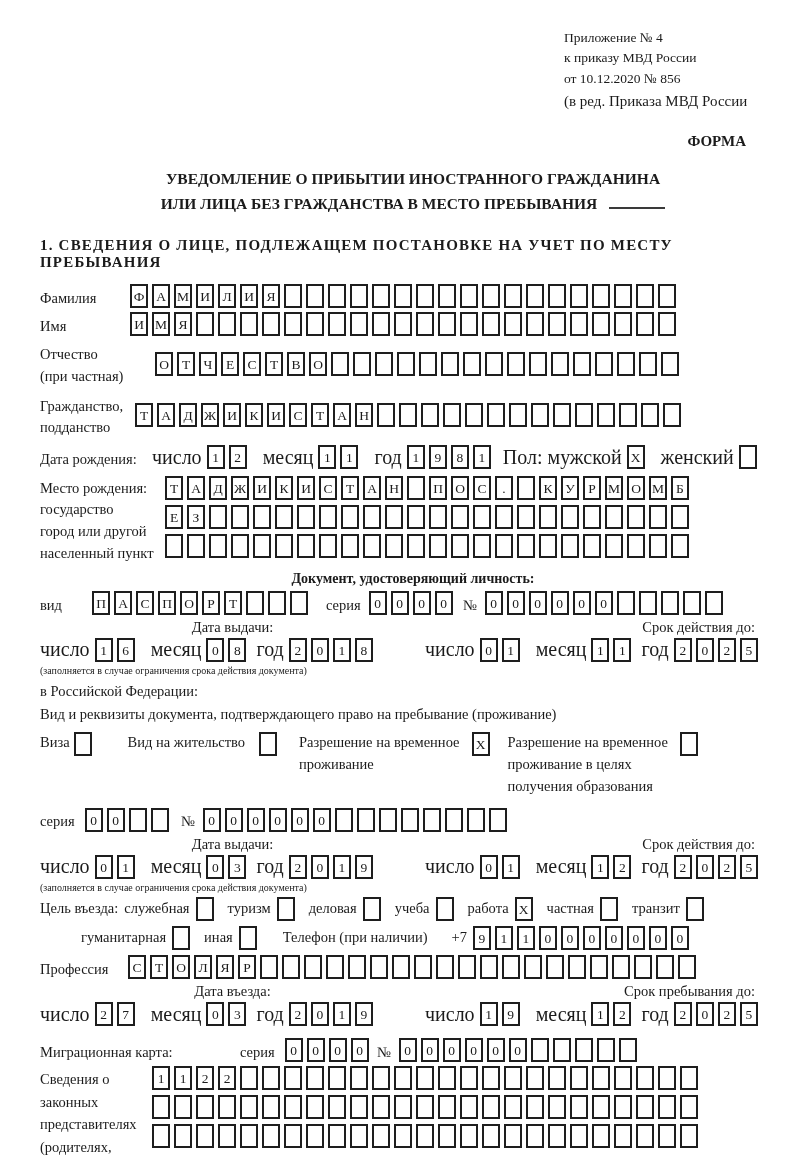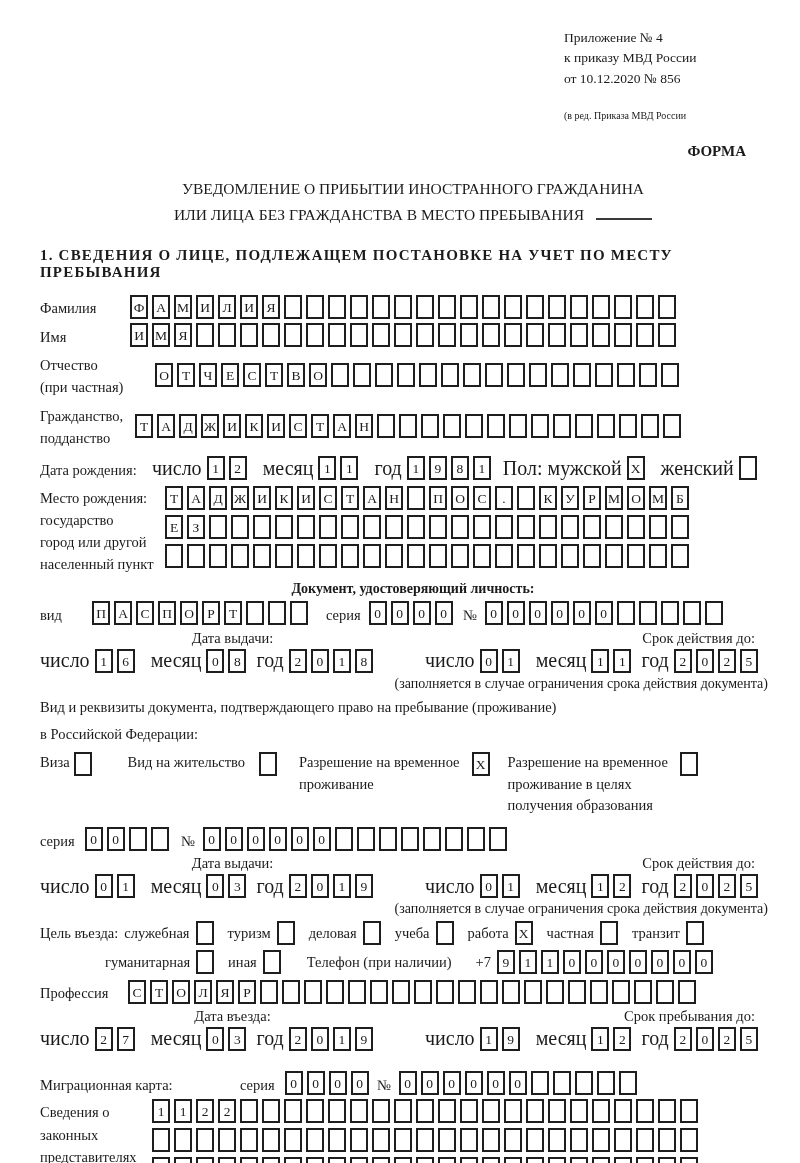--- a/index.html
+++ b/index.html
@@ -1,41 +1,41 @@
 <!DOCTYPE html>
 <html><head>
 <meta charset="utf-8">
 <style>
   *{box-sizing:border-box;margin:0;padding:0}
   html,body{background:#ffffff}
   body{width:800px;height:1163px;font-family:"Liberation Serif","DejaVu Serif",serif;color:#1b1b1b;}
   .page{width:800px;height:1163px;padding:28px 14px 10px 40px;overflow:hidden;position:relative;background:#fff}
   .appendix{margin-left:524px;font-size:13.5px;line-height:1.5}
-  .revision{margin-left:524px;font-size:10px;line-height:1.45;margin-top:20px}
+  .revision{margin-left:524px;font-size:15px;line-height:1.45;margin-top:2px}
   .forma{font-size:15px;font-weight:bold;text-align:right;padding-right:40px;margin-top:20px}
-  .title{text-align:center;font-weight:normal;font-size:15.5px;margin-top:16px;line-height:1.65}
+  .title{text-align:center;font-weight:bold;font-size:15.5px;margin-top:16px;line-height:1.65}
   .underscore{display:inline-block;width:56px;border-bottom:2px solid #3a3a3a;margin-left:12px}
   .sect{font-weight:bold;font-size:15px;letter-spacing:1.2px;margin-top:20px;margin-bottom:13px}
   .row{display:flex;align-items:center;margin-bottom:4px}
   .lbl{font-size:14.5px;line-height:1.4;padding-top:4px;flex:none}
   .lblstack{font-size:14.5px;line-height:1.5;padding-top:4px;flex:none}
   .lblstack span{display:block}
   .cells{display:flex;flex:none}
   .cellrows .cells{margin-bottom:5px}
   .cell{flex:none;width:18px;height:24px;border:2px solid #1e1e1e;margin-right:4px;font-size:13.5px;line-height:21px;text-align:center;background:#fff}
   .dgroup{display:flex;align-items:center;flex:none}
   .dgroup .dlbl{font-size:20px;margin-right:5px}
   .dgroup .gap{width:12px}
   .dates-head{display:flex;font-size:14.5px;margin-top:4px}
   .dates-head .h1{width:385px;text-align:center}
   .dates-head .h2{width:330px;text-align:right}
   .dates-row{display:flex;margin-top:2px}
   .dates-row .half1{width:385px}
   .dates-row .half2{width:360px}
-  .dnote{font-size:14px;text-align:right;padding-right:18px;margin-top:3px;margin-bottom:4px}
+  .dnote{font-size:10px;padding-right:18px;margin-top:3px;margin-bottom:4px}
   .plain{font-size:14.5px;line-height:1.6}
   .opts{display:flex;align-items:flex-start;margin-top:6px;margin-bottom:10px}
   .opt{display:flex;align-items:flex-start;flex:none}
   .optlbl{font-size:14.5px;line-height:1.5;}
   .optlbl span{display:block}
   .chkline{display:flex;align-items:center;margin-bottom:5px}
   .chkline .t{font-size:14.5px;margin-right:6px}
   .chkline .sp{width:10px}
   .dochead{text-align:center;font-weight:bold;font-size:14px;margin-top:6px;margin-bottom:4px}
   .gwrap{display:flex;margin-top:4px}
@@ -398,22 +398,22 @@
       <div class="cells">
           <span class="cell">2</span>
           <span class="cell">0</span>
           <span class="cell">2</span>
           <span class="cell">5</span>
         </div>
     </div>
   </div>
   <div class="dnote">(заполняется в случае ограничения срока действия документа)</div>
 
+  <div class="plain" style="margin-top:4px">в Российской Федерации:</div>
   <div class="plain">Вид и реквизиты документа, подтверждающего право на пребывание (проживание)</div>
-  <div class="plain" style="margin-top:4px">в Российской Федерации:</div>
   <div class="opts">
     <div class="opt">
       <div class="optlbl">Виза</div>
       <div class="cells" style="margin-left:4px">
           <span class="cell"></span>
         </div>
     </div>
     <div class="opt" style="margin-left:32px">
       <div class="optlbl">Вид на жительство</div>
       <div class="cells" style="margin-left:14px">
@@ -547,21 +547,21 @@
     <div class="cells">
         <span class="cell"></span>
       </div>
       <span class="sp"></span>
     <span class="t">транзит</span>
     <div class="cells">
         <span class="cell"></span>
       </div>
   </div>
   <div class="chkline">
-    <span class="t" style="margin-left:65px">гуманитарная</span>
+    <span class="t" style="margin-left:41px">гуманитарная</span>
     <div class="cells">
         <span class="cell"></span>
       </div>
       <span class="sp"></span>
     <span class="t">иная</span>
     <div class="cells">
         <span class="cell"></span>
       </div>
     <span class="t" style="margin-left:22px">Телефон (при наличии)</span>
     <span class="t" style="margin-left:18px">+7</span>
@@ -651,21 +651,21 @@
       <span class="dlbl" style="margin-left:6px">год</span>
       <div class="cells">
           <span class="cell">2</span>
           <span class="cell">0</span>
           <span class="cell">2</span>
           <span class="cell">5</span>
         </div>
     </div>
   </div>
 
-  <div class="row" style="margin-top:20px">
+  <div class="row" style="margin-top:12px">
     <div class="lbl" style="width:160px">Миграционная карта:</div>
     <div class="lbl" style="margin:0 10px 0 40px">серия</div>
     <div class="cells">
         <span class="cell">0</span>
         <span class="cell">0</span>
         <span class="cell">0</span>
         <span class="cell">0</span>
       </div>
     <div class="lbl" style="margin:0 8px 0 4px">№</div>
     <div class="cells">

